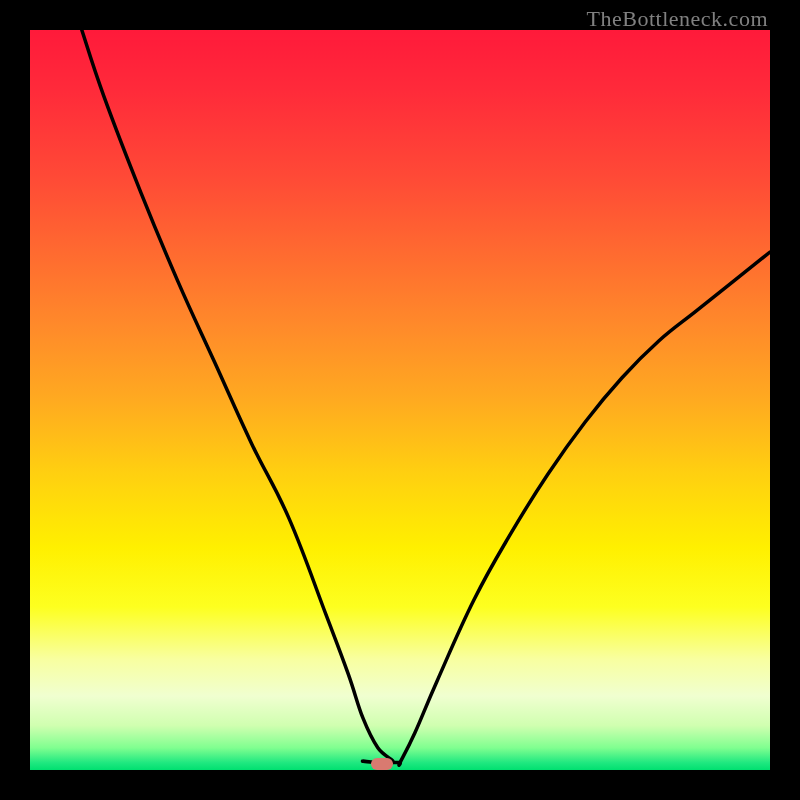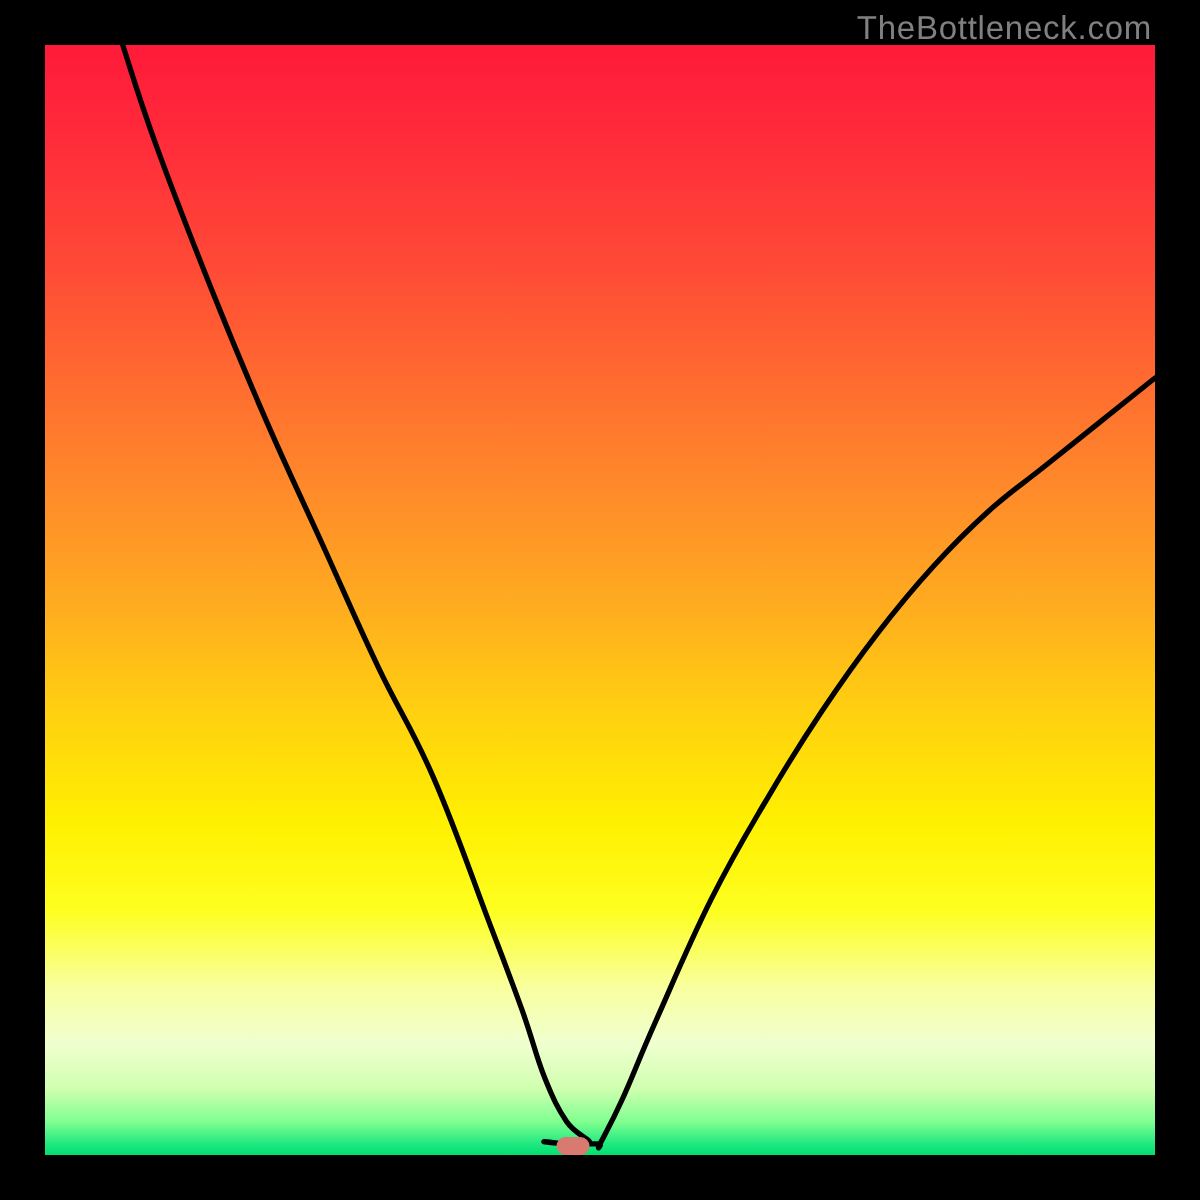--- a/index.html
+++ b/index.html
@@ -9,20 +9,21 @@
     height: 800px;
     background: #000;
     overflow: hidden;
     font-family: Arial, sans-serif;
   }
   .container {
     position: relative;
     width: 800px;
     height: 800px;
     background: #000;
+    font-family: Liberation Serif, serif;
   }
   .plot-area {
     position: absolute;
     left: 30px;
     top: 30px;
     width: 740px;
     height: 740px;
     background: linear-gradient(to bottom,
       #ff1a3a 0%,
       #ff2a3a 8%,

